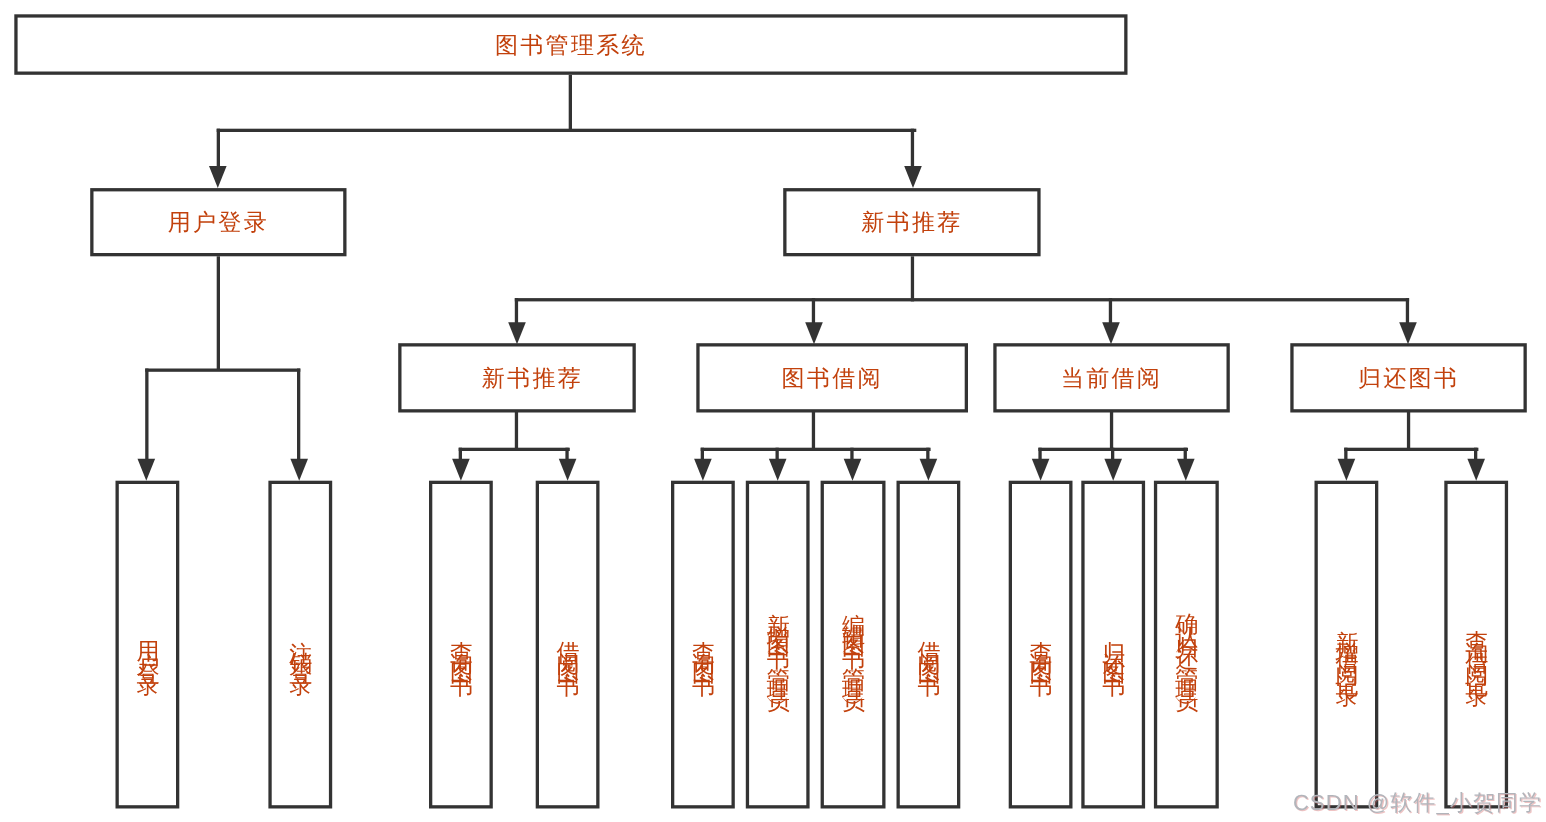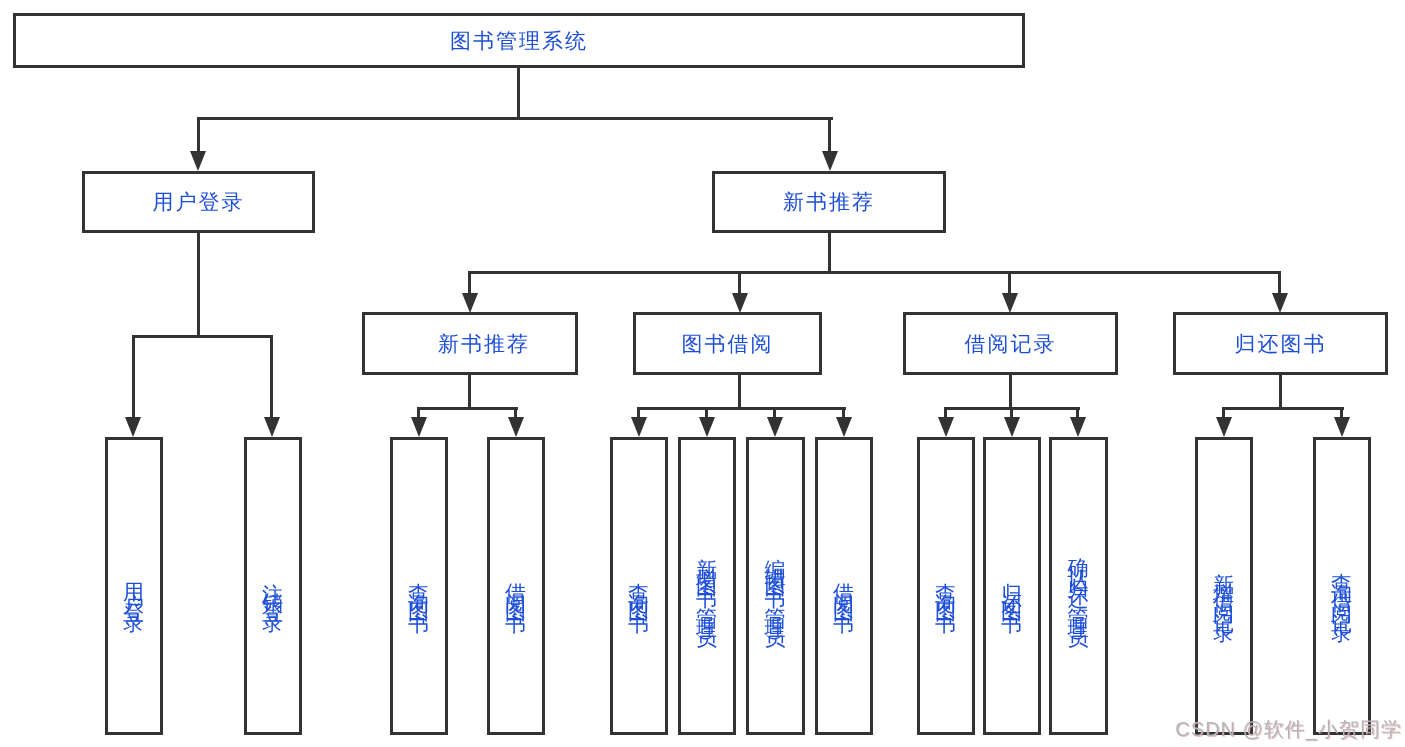--- a/index.html
+++ b/index.html
@@ -13,21 +13,21 @@
   }
   .box{
     position:absolute;
     box-sizing:border-box;
     border:3px solid #333333;
     background:#ffffff;
     display:flex;
     align-items:center;
     justify-content:center;
     font-size:21px;
-    color:#1d4ed8;
+    color:#c2410c;
   }
   .hbox{letter-spacing:2px;}
   .vbox span{
     writing-mode:vertical-rl;
     text-orientation:mixed;
     letter-spacing:10px;
     line-height:1;
     white-space:nowrap;
   }
   .lv{position:absolute;width:3px;background:#333333;}
@@ -62,26 +62,26 @@
   </div>
 
   <div class="box hbox" style="left:712px;top:171px;width:234px;height:62px;">
     <span>新书推荐</span>
   </div>
 
   <div class="box hbox" style="left:362px;top:312px;width:216px;height:63px;padding-left:28px;">
     <span>新书推荐</span>
   </div>
 
-  <div class="box hbox" style="left:633px;top:312px;width:189px;height:63px;">
+  <div class="box hbox" style="left:633px;top:312px;width:247px;height:63px;">
     <span>图书借阅</span>
   </div>
 
   <div class="box hbox" style="left:903px;top:312px;width:215px;height:63px;">
-    <span>借阅记录</span>
+    <span>当前借阅</span>
   </div>
 
   <div class="box hbox" style="left:1173px;top:312px;width:215px;height:63px;">
     <span>归还图书</span>
   </div>
 
   <div class="box vbox" style="left:105px;top:437px;width:58px;height:298px;">
     <span>用户登录</span>
   </div>
 

